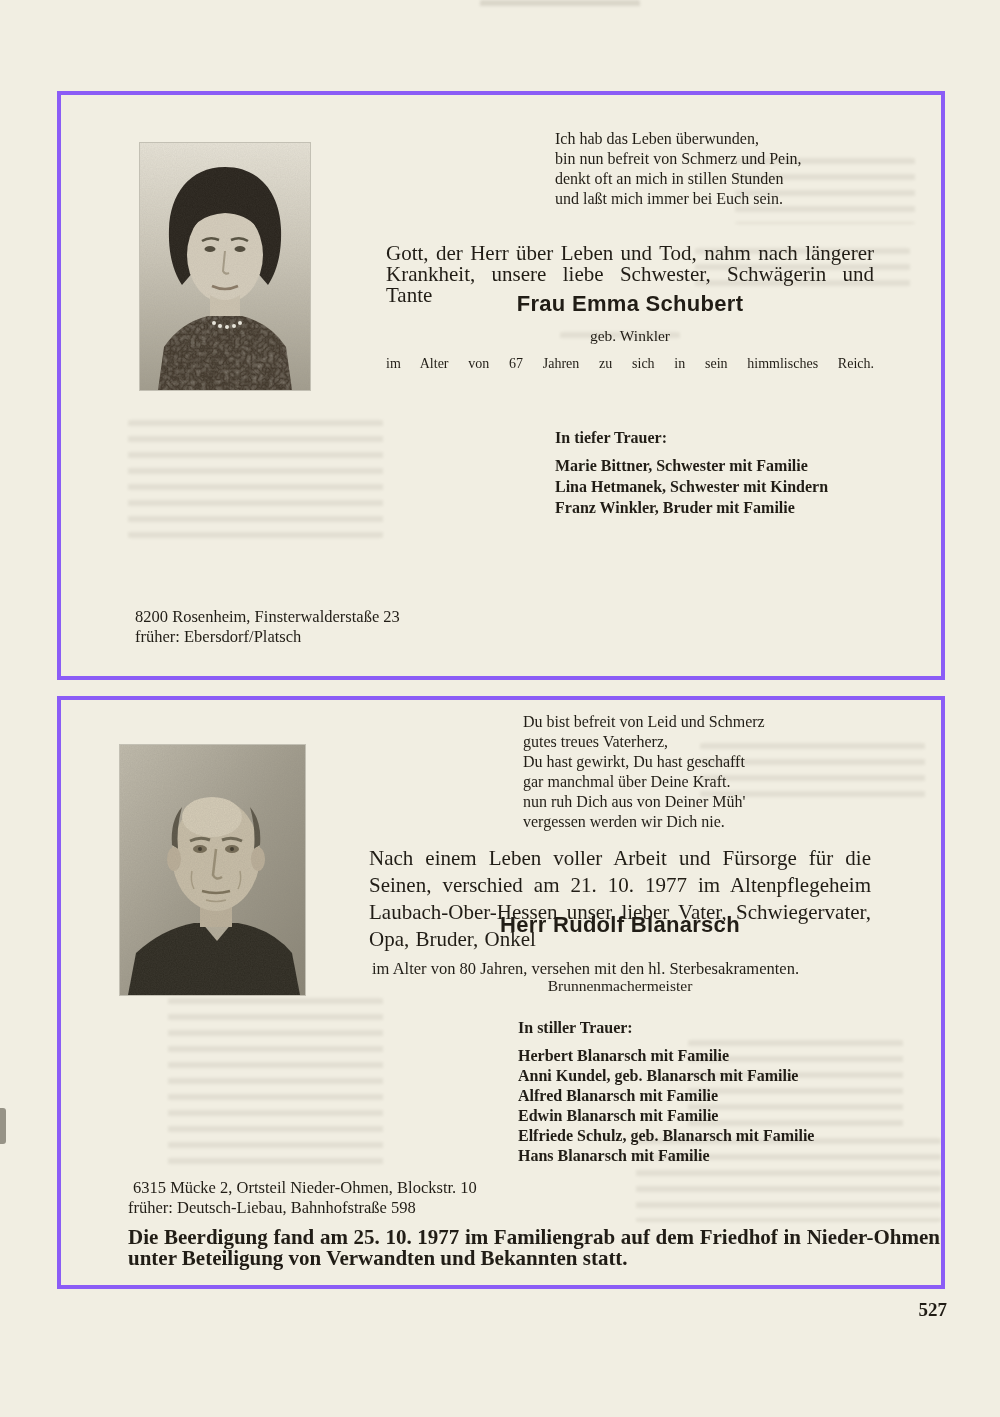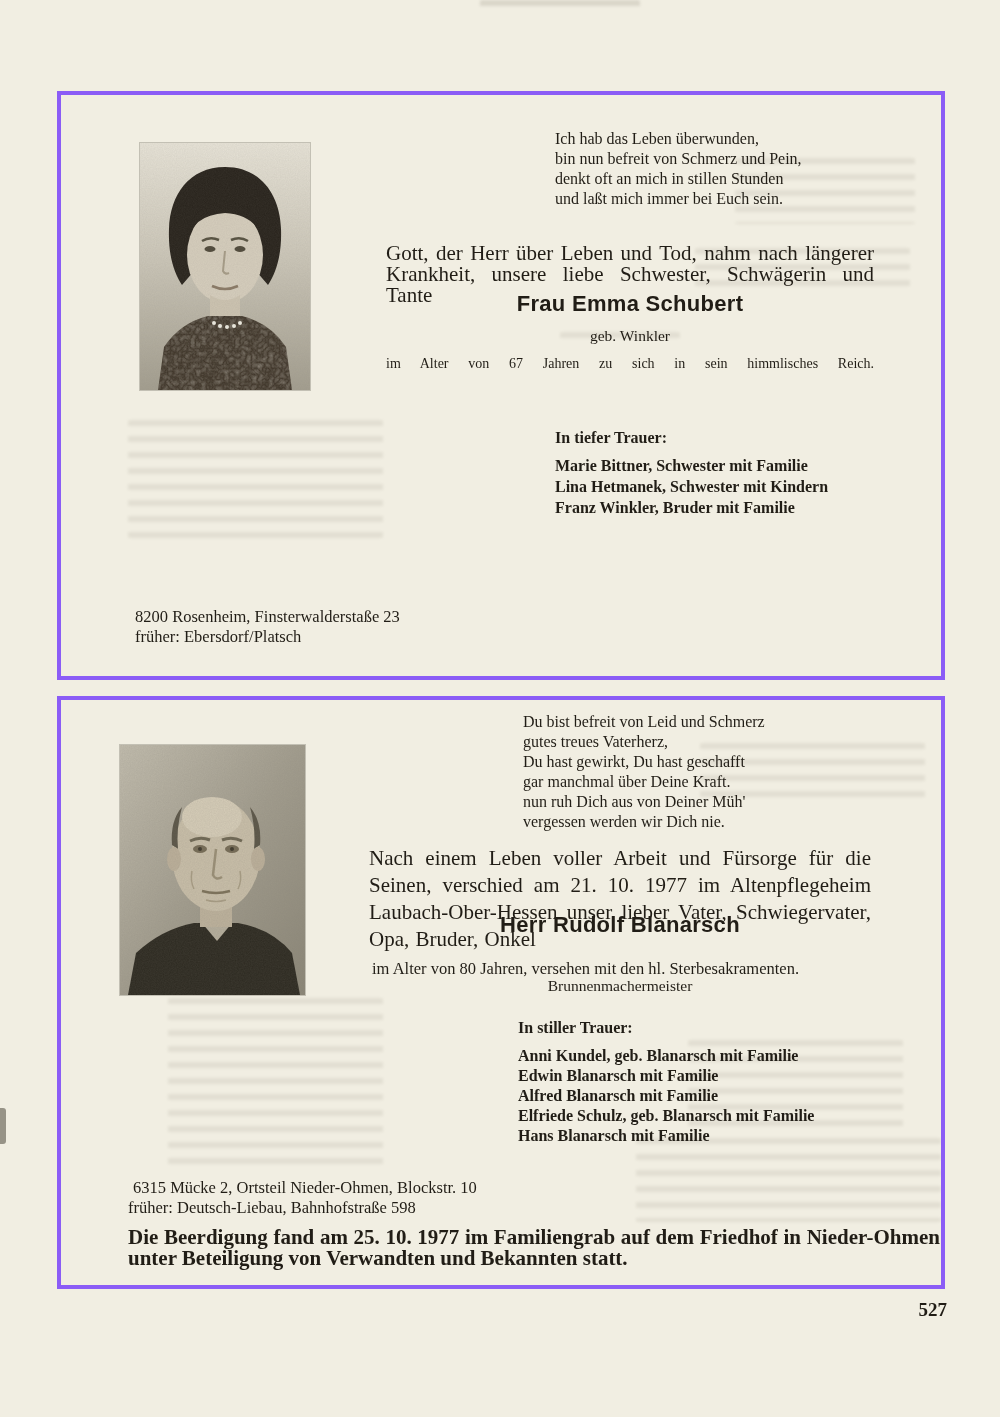--- a/index.html
+++ b/index.html
@@ -209,23 +209,24 @@
       <div>vergessen werden wir Dich nie.</div>
     </div>
 
     <p class="para intro2">Nach einem Leben voller Arbeit und Fürsorge für die Seinen, verschied am 21. 10. 1977 im Altenpflegeheim Laubach-Ober-Hessen unser lieber Vater, Schwiegervater, Opa, Bruder, Onkel</p>
     <h2 class="name name2">Herr Rudolf Blanarsch</h2>
     <div class="subname sub2">Brunnenmachermeister</div>
     <p class="ageline2">im Alter von 80 Jahren, versehen mit den hl. Sterbesakra­menten.</p>
 
     <div class="mournlabel mournlabel2">In stiller Trauer:</div>
     <div class="mourners mourners2">
+      <div>Herbert Blanarsch mit Familie</div>
       <div>Anni Kundel, geb. Blanarsch mit Familie</div>
+      <div>Alfred Blanarsch mit Familie</div>
       <div>Edwin Blanarsch mit Familie</div>
-      <div>Alfred Blanarsch mit Familie</div>
       <div>Elfriede Schulz, geb. Blanarsch mit Familie</div>
       <div>Hans Blanarsch mit Familie</div>
     </div>
 
     <div class="addr addr2a">6315 Mücke 2, Ortsteil Nieder-Ohmen, Blockstr. 10</div>
     <div class="addr addr2b">früher: Deutsch-Liebau, Bahnhofstraße 598</div>
     <p class="para closing2">Die Beerdigung fand am 25. 10. 1977 im Familiengrab auf dem Friedhof in Nieder-Ohmen unter Beteiligung von Verwandten und Bekannten statt.</p>
   </section>
 
   <div class="pagenum">527</div>

